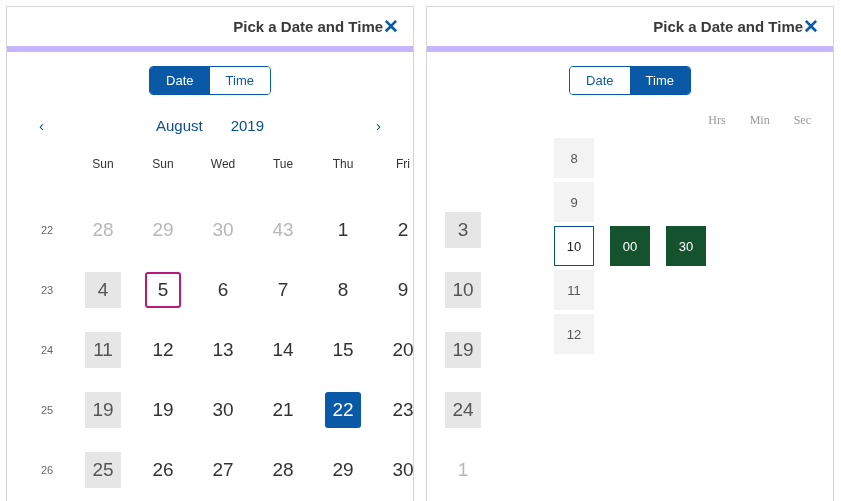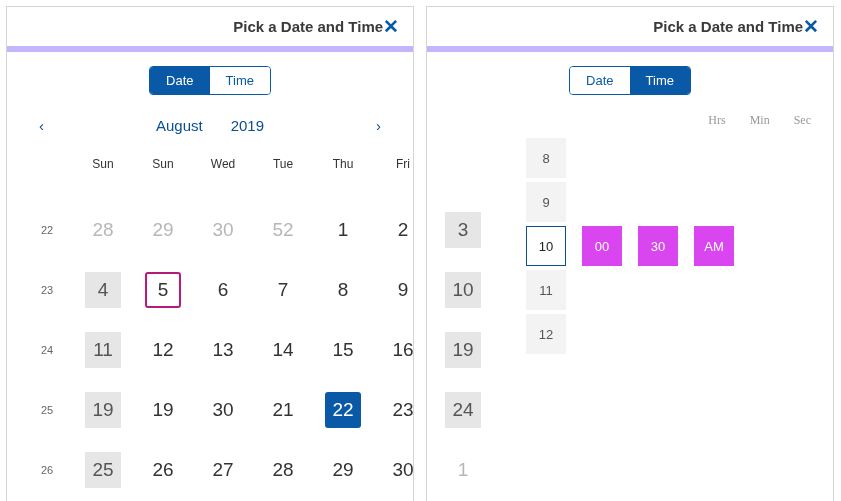--- a/index.html
+++ b/index.html
@@ -151,21 +151,21 @@
   .spin-cell {
     width:40px; height:40px;
     display:flex; align-items:center; justify-content:center;
     font-size:13px; color:#555; cursor:pointer;
     background:#f3f3f3;
   }
   .spin-cell.sel {
     background:#fff; border:1.5px solid #0a4f93; color:#222;
   }
   .spin-cell.invert {
-    background:#d946ef; color:#fff;
+    background:#14532d; color:#fff;
   }
   .spin.single { justify-content:center; }
   .spacer { width:40px; height:40px; visibility:hidden; }
 
 </style>
 </head>
 <body>
 
 <div class="wrap">
 
@@ -196,39 +196,39 @@
           <div class="hdr">Sun</div>
           <div class="hdr">Wed</div>
           <div class="hdr">Tue</div>
           <div class="hdr">Thu</div>
           <div class="hdr">Fri</div>
           <div class="hdr">Sat</div>
           <div class="weeknum">22</div>
           <div class="daycell other">28</div>
           <div class="daycell other">29</div>
           <div class="daycell other">30</div>
-          <div class="daycell other">52</div>
+          <div class="daycell other">43</div>
           <div class="daycell">1</div>
           <div class="daycell">2</div>
           <div class="daycell weekend">3</div>
           <div class="weeknum">23</div>
           <div class="daycell weekend">4</div>
           <div class="daycell today">5</div>
           <div class="daycell">6</div>
           <div class="daycell">7</div>
           <div class="daycell">8</div>
           <div class="daycell">9</div>
           <div class="daycell weekend">10</div>
           <div class="weeknum">24</div>
           <div class="daycell weekend">11</div>
           <div class="daycell">12</div>
           <div class="daycell">13</div>
           <div class="daycell">14</div>
           <div class="daycell">15</div>
-          <div class="daycell">16</div>
+          <div class="daycell">20</div>
           <div class="daycell weekend">19</div>
           <div class="weeknum">25</div>
           <div class="daycell weekend">19</div>
           <div class="daycell">19</div>
           <div class="daycell">30</div>
           <div class="daycell">21</div>
           <div class="daycell selected">22</div>
           <div class="daycell">23</div>
           <div class="daycell weekend">24</div>
           <div class="weeknum">26</div>
@@ -280,27 +280,20 @@
           <div class="spacer"></div>
             <div class="spacer"></div>
         </div>
         <div class="spin single">
           <div class="spacer"></div>
             <div class="spacer"></div>
           <div class="spin-cell invert">30</div>
           <div class="spacer"></div>
             <div class="spacer"></div>
         </div>
-        <div class="spin single">
-          <div class="spacer"></div>
-            <div class="spacer"></div>
-          <div class="spin-cell invert">AM</div>
-          <div class="spacer"></div>
-            <div class="spacer"></div>
-        </div>
       </div>
 
     </div>
     <div class="panel-footer">
       <button class="ok-btn">OK</button>
     </div>
   </div>
 
 </div>
 

